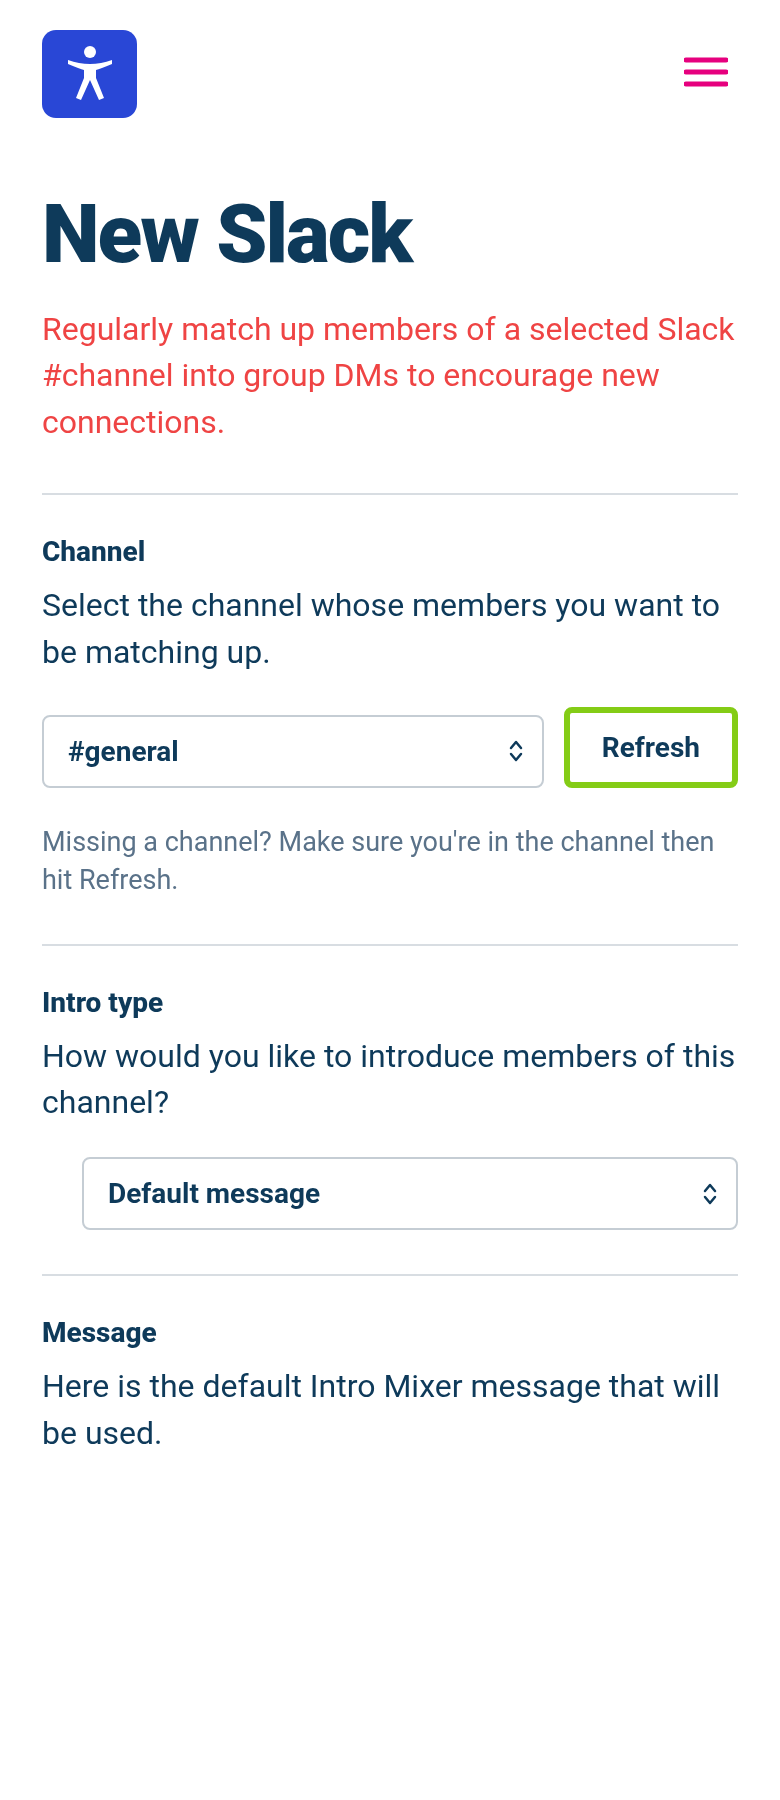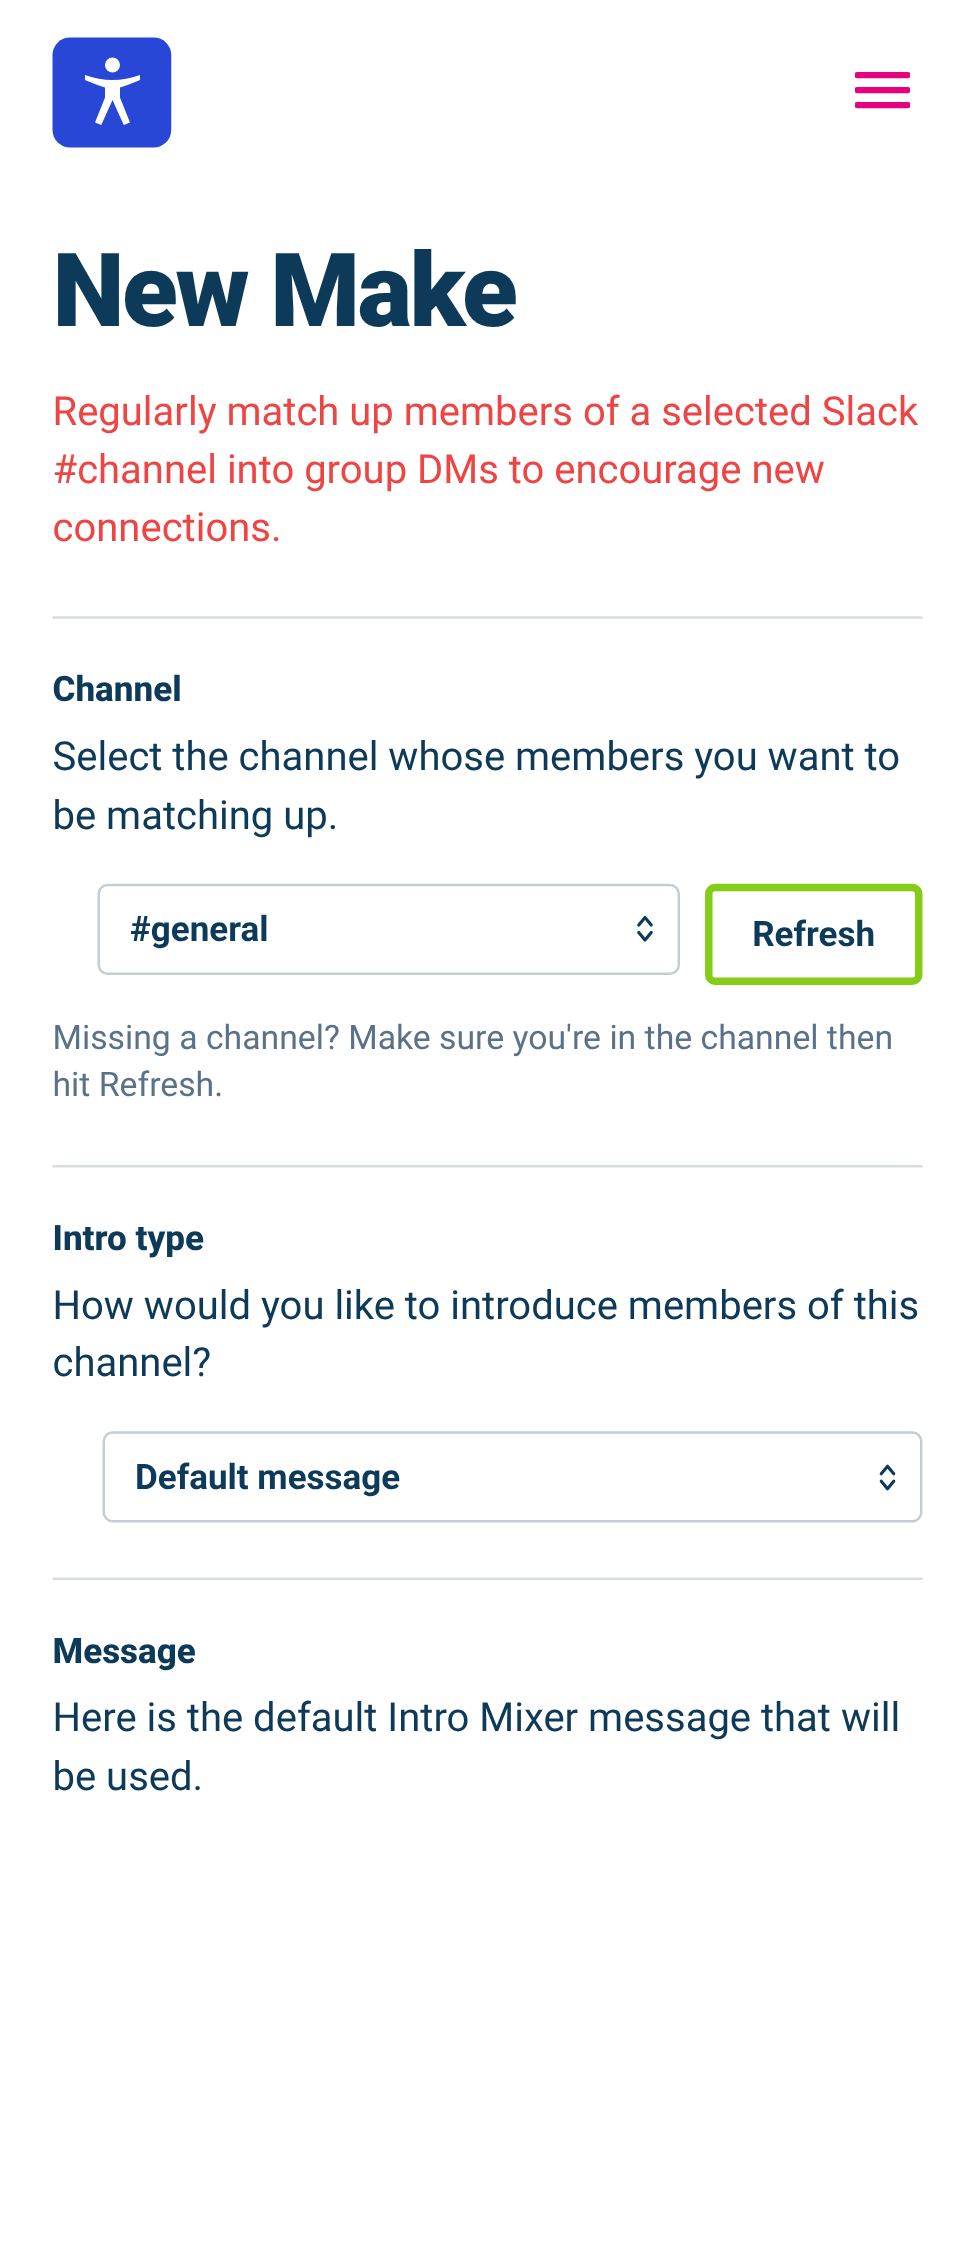--- a/index.html
+++ b/index.html
@@ -79,22 +79,21 @@
     }
     .section-description {
       font-size: 32px;
       line-height: 1.45;
       color: #0e3a5a;
       margin-bottom: 32px;
     }
     .form-row {
       display: flex;
       gap: 20px;
-      align-items: flex-start;
-      margin-left: 36px;
+      align-items: flex-end;
     }
     .select-wrapper {
       position: relative;
       flex: 1;
     }
     .select-wrapper.full {
       width: 100%;
       padding-left: 40px;
     }
     .select {
@@ -127,21 +126,21 @@
       background: #fff;
       border: 6px solid #84cc16;
       border-radius: 8px;
       cursor: pointer;
       font-family: inherit;
     }
     .hint-text {
       font-size: 27px;
       line-height: 1.4;
       color: #5a7289;
-      margin-top: 24px;
+      margin-top: 36px;
     }
   </style>
 </head>
 <body>
 
 <div class="header">
   <div class="logo">
     <span>
       <svg viewBox="0 0 60 60" fill="none">
         <circle cx="30" cy="10" r="6" fill="#fff"></circle>
@@ -154,21 +153,21 @@
       <svg viewBox="0 0 44 32">
         <line x1="2" y1="4" x2="42" y2="4" stroke="#e6007e" stroke-width="5" stroke-linecap="round"></line>
         <line x1="2" y1="16" x2="42" y2="16" stroke="#e6007e" stroke-width="5" stroke-linecap="round"></line>
         <line x1="2" y1="28" x2="42" y2="28" stroke="#e6007e" stroke-width="5" stroke-linecap="round"></line>
       </svg>
     </span>
   </div>
 </div>
 
 <div class="content">
-  <h1 class="page-title">New Make</h1>
+  <h1 class="page-title">New Slack</h1>
   <p class="page-description">Regularly match up members of a selected Slack #channel into group DMs to encourage new connections.</p>
 
   <hr class="divider">
 
   <div class="section">
     <h2 class="section-title">Channel</h2>
     <p class="section-description">Select the channel whose members you want to be matching up.</p>
     <div class="form-row">
       <div class="select-wrapper">
         <div class="select">#general</div>

